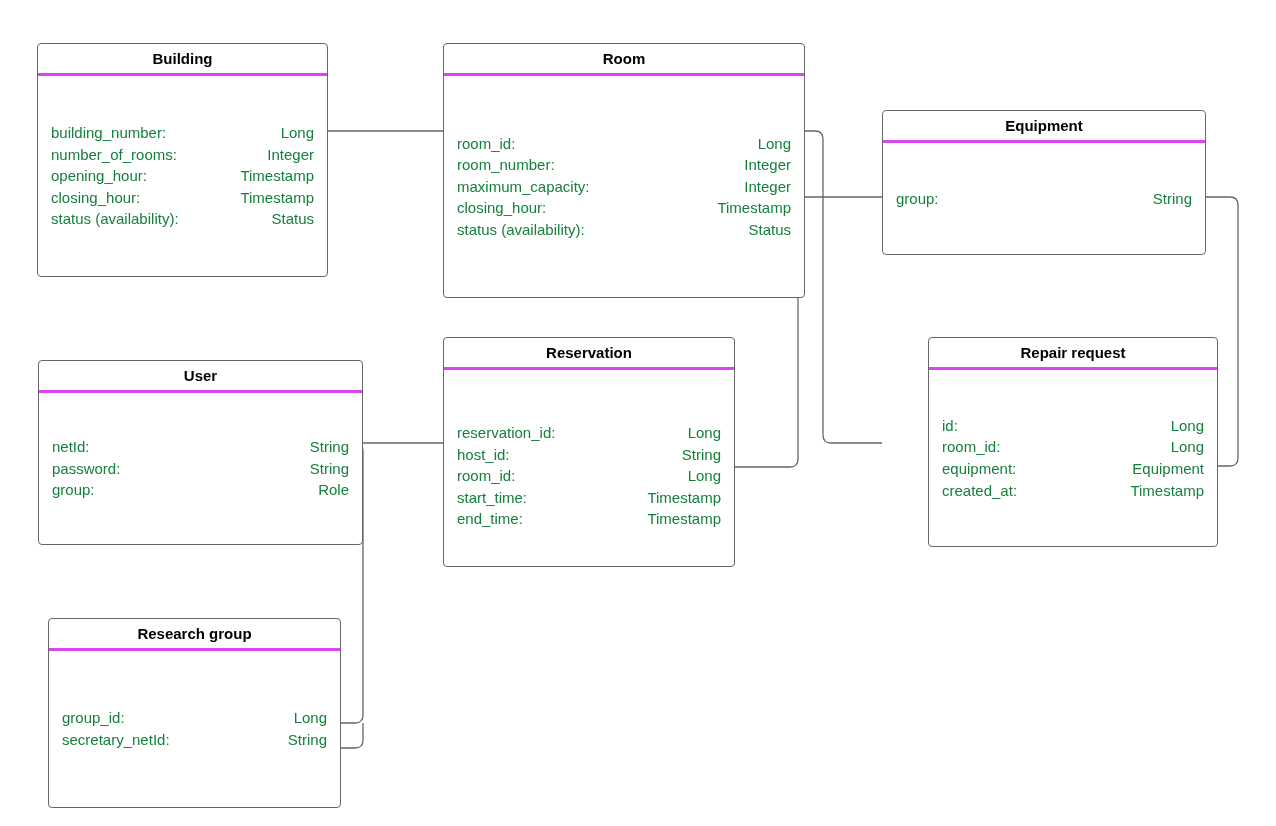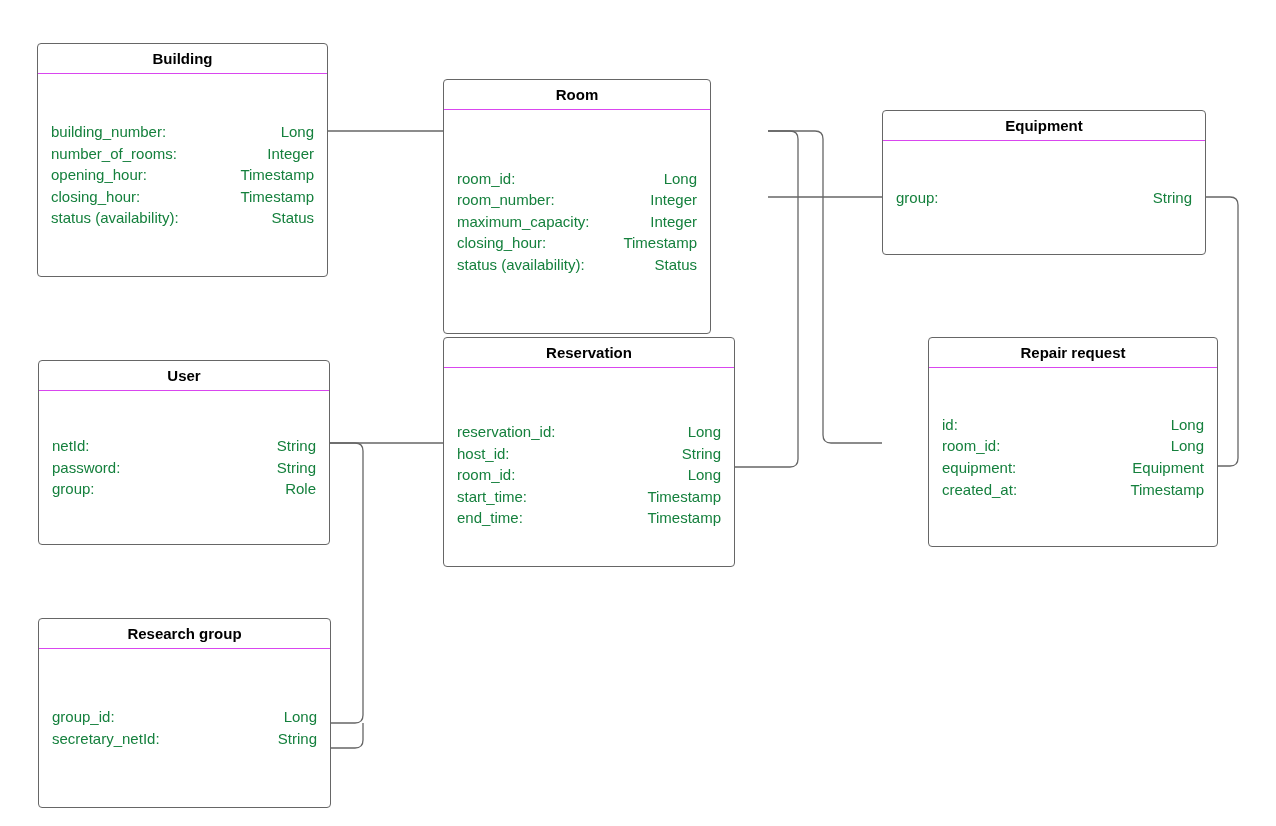--- a/index.html
+++ b/index.html
@@ -37,21 +37,21 @@
     display: flex;
     flex-direction: column;
   }
   .entity-title {
     flex: 0 0 29px;
     line-height: 29px;
     text-align: center;
     font-size: 15px;
     font-weight: bold;
     color: #000000;
-    border-bottom: 1px solid #d946ef;
+    border-bottom: 3px solid #d946ef;
     white-space: pre;
   }
   .entity-fields {
     flex: 1 1 auto;
     display: flex;
     flex-direction: column;
     justify-content: center;
     padding: 0 13px;
     font-size: 15px;
     color: #15803d;
@@ -60,26 +60,26 @@
     display: flex;
     justify-content: space-between;
     line-height: 21.6px;
     white-space: pre;
   }
   .field-name { text-align: left; }
   .field-type { text-align: right; }
 
   
   #ent-building    { left: 37px;  top: 43px;  width: 291px; height: 234px; }
-  #ent-room        { left: 443px; top: 43px;  width: 268px; height: 255px; margin-top: 36px; }
+  #ent-room        { left: 443px; top: 43px;  width: 362px; height: 255px; }
   #ent-equipment   { left: 882px; top: 110px; width: 324px; height: 145px; }
-  #ent-user        { left: 38px;  top: 360px; width: 292px; height: 185px; }
+  #ent-user        { left: 38px;  top: 360px; width: 325px; height: 185px; }
   #ent-reservation { left: 443px; top: 337px; width: 292px; height: 230px; gap: 16px; }
   #ent-repair      { left: 928px; top: 337px; width: 290px; height: 210px; }
-  #ent-research    { left: 38px;  top: 618px; width: 293px; height: 190px; }
+  #ent-research    { left: 48px;  top: 618px; width: 293px; height: 190px; }
 </style>
 </head>
 <body>
 
 <div id="canvas">
 
   <svg id="connector-layer" viewBox="0 0 1276 826" xmlns="http://www.w3.org/2000/svg">
     <path d="M 328 131 H 443"></path>
     <path d="M 768 131 H 790 Q 798 131 798 139 V 459 Q 798 467 790 467 H 735"></path>
     <path d="M 768 131 H 815 Q 823 131 823 139 V 435 Q 823 443 831 443 H 882"></path>

